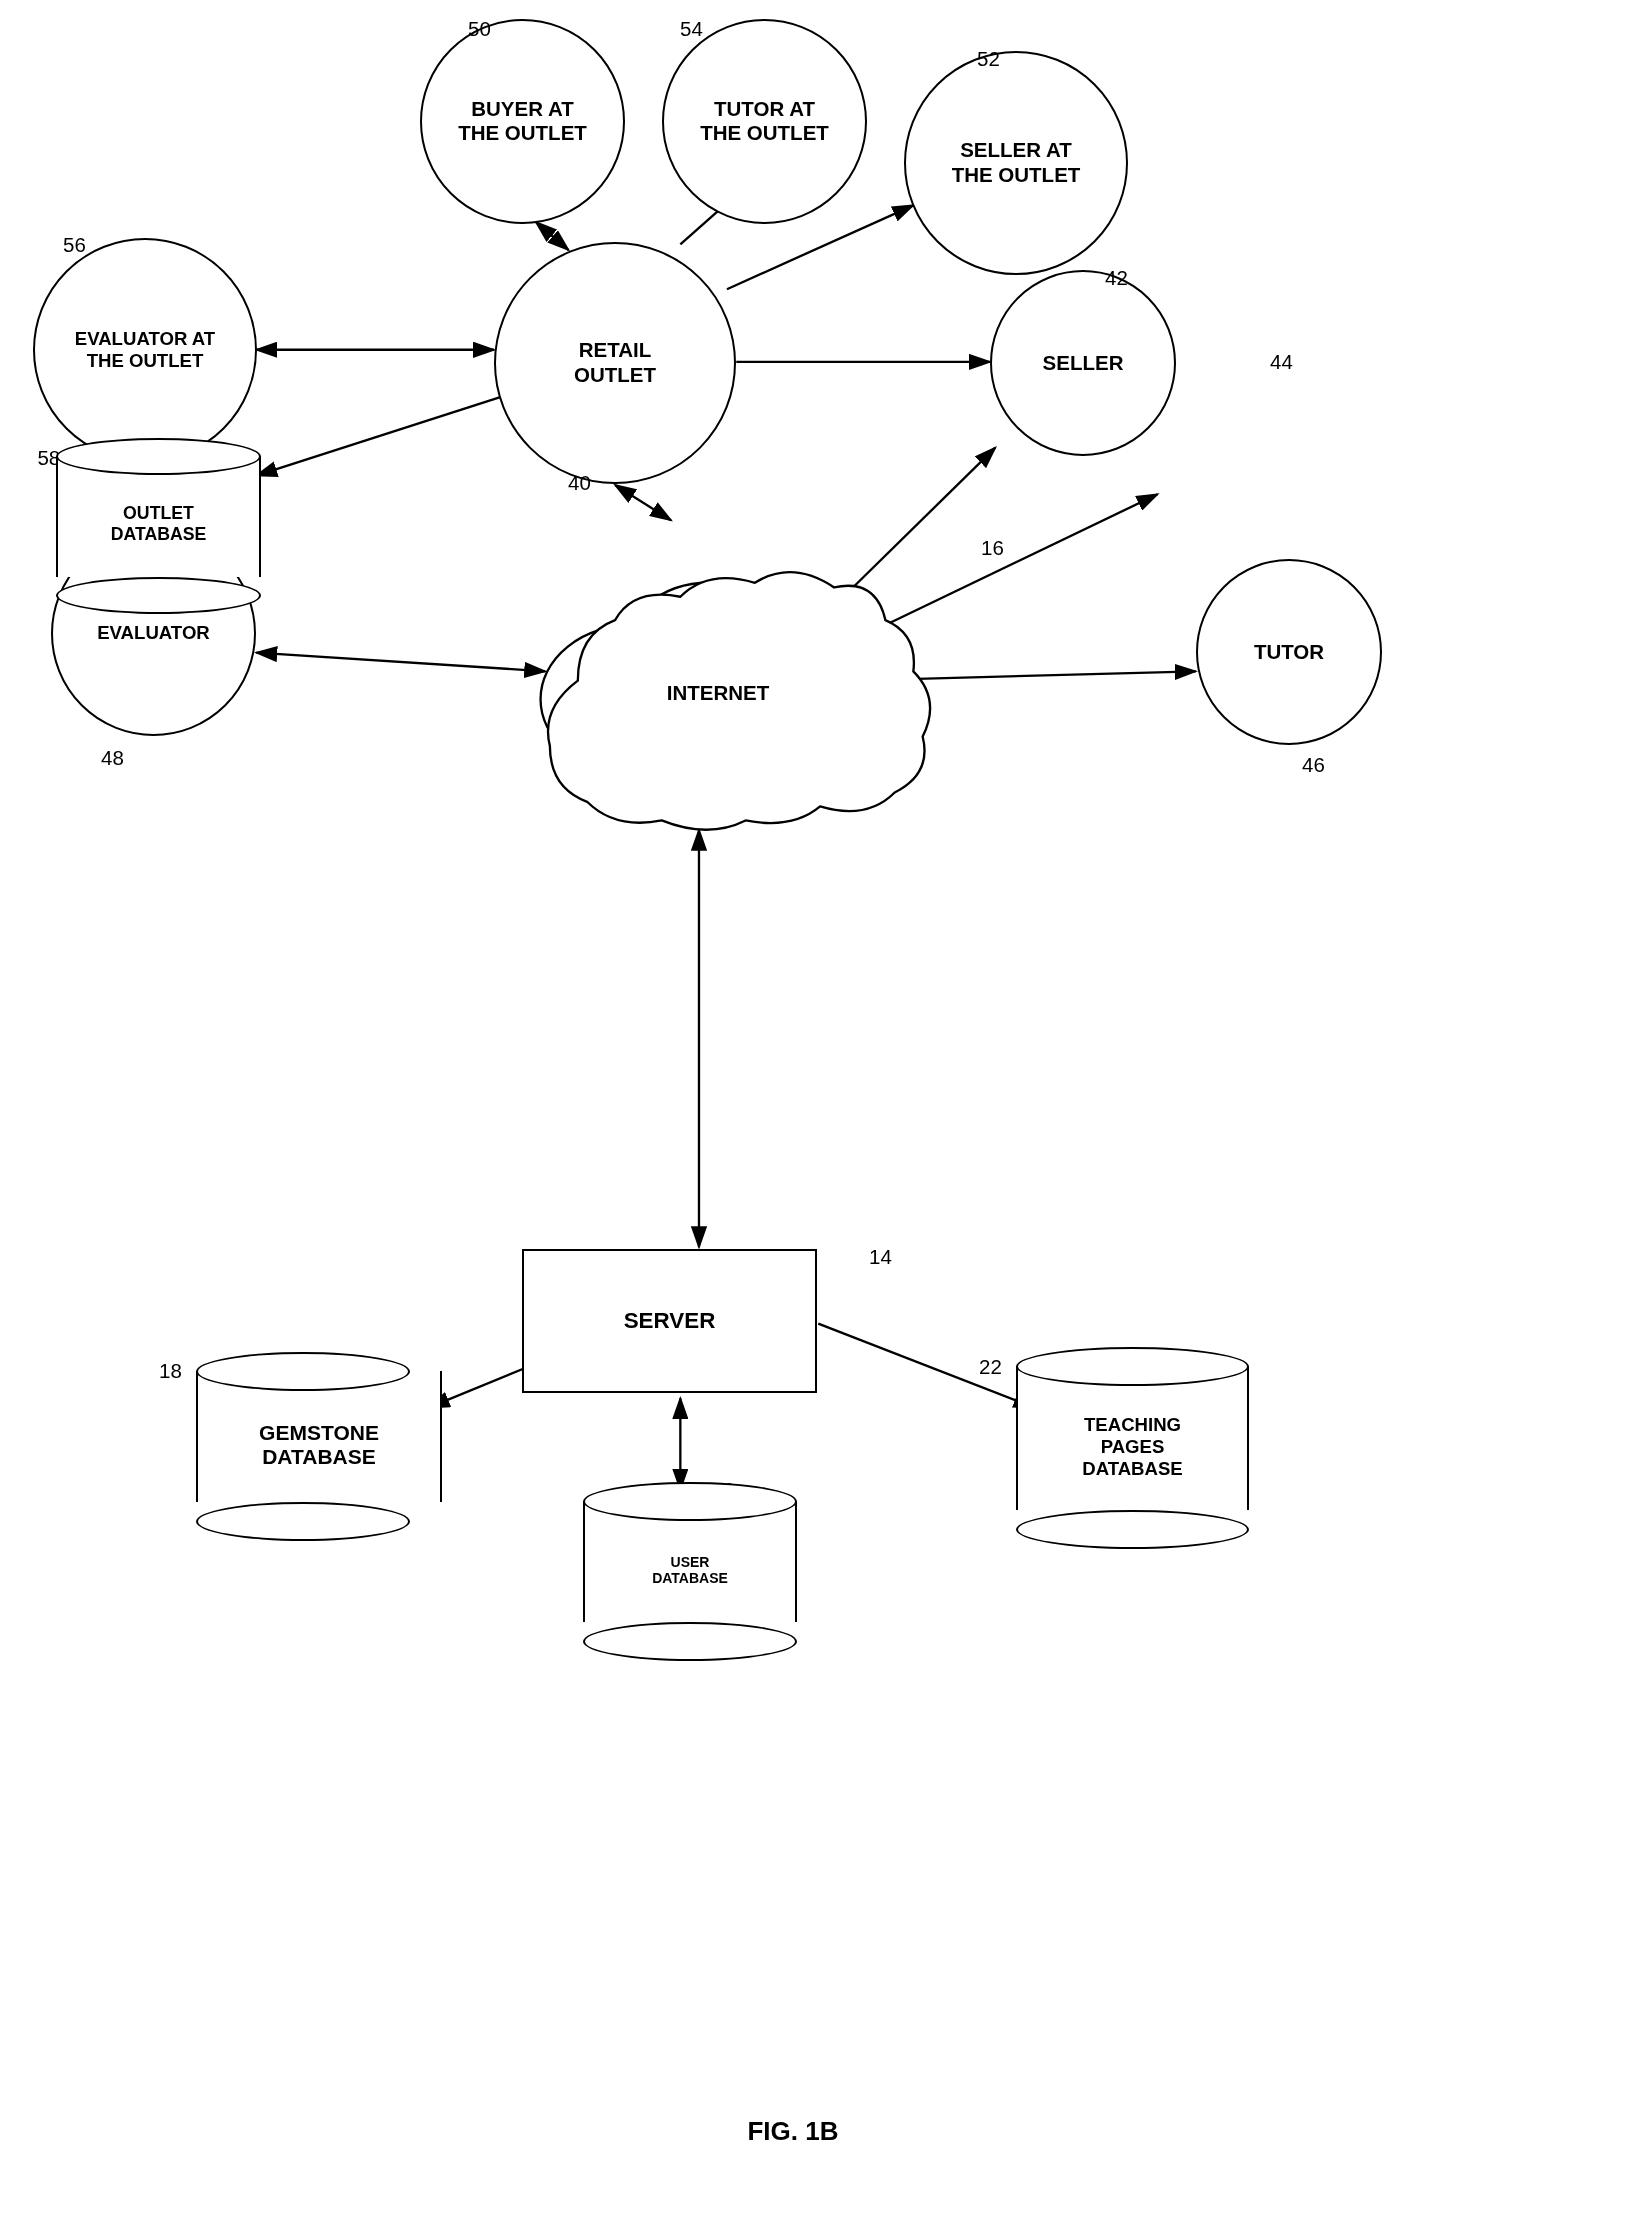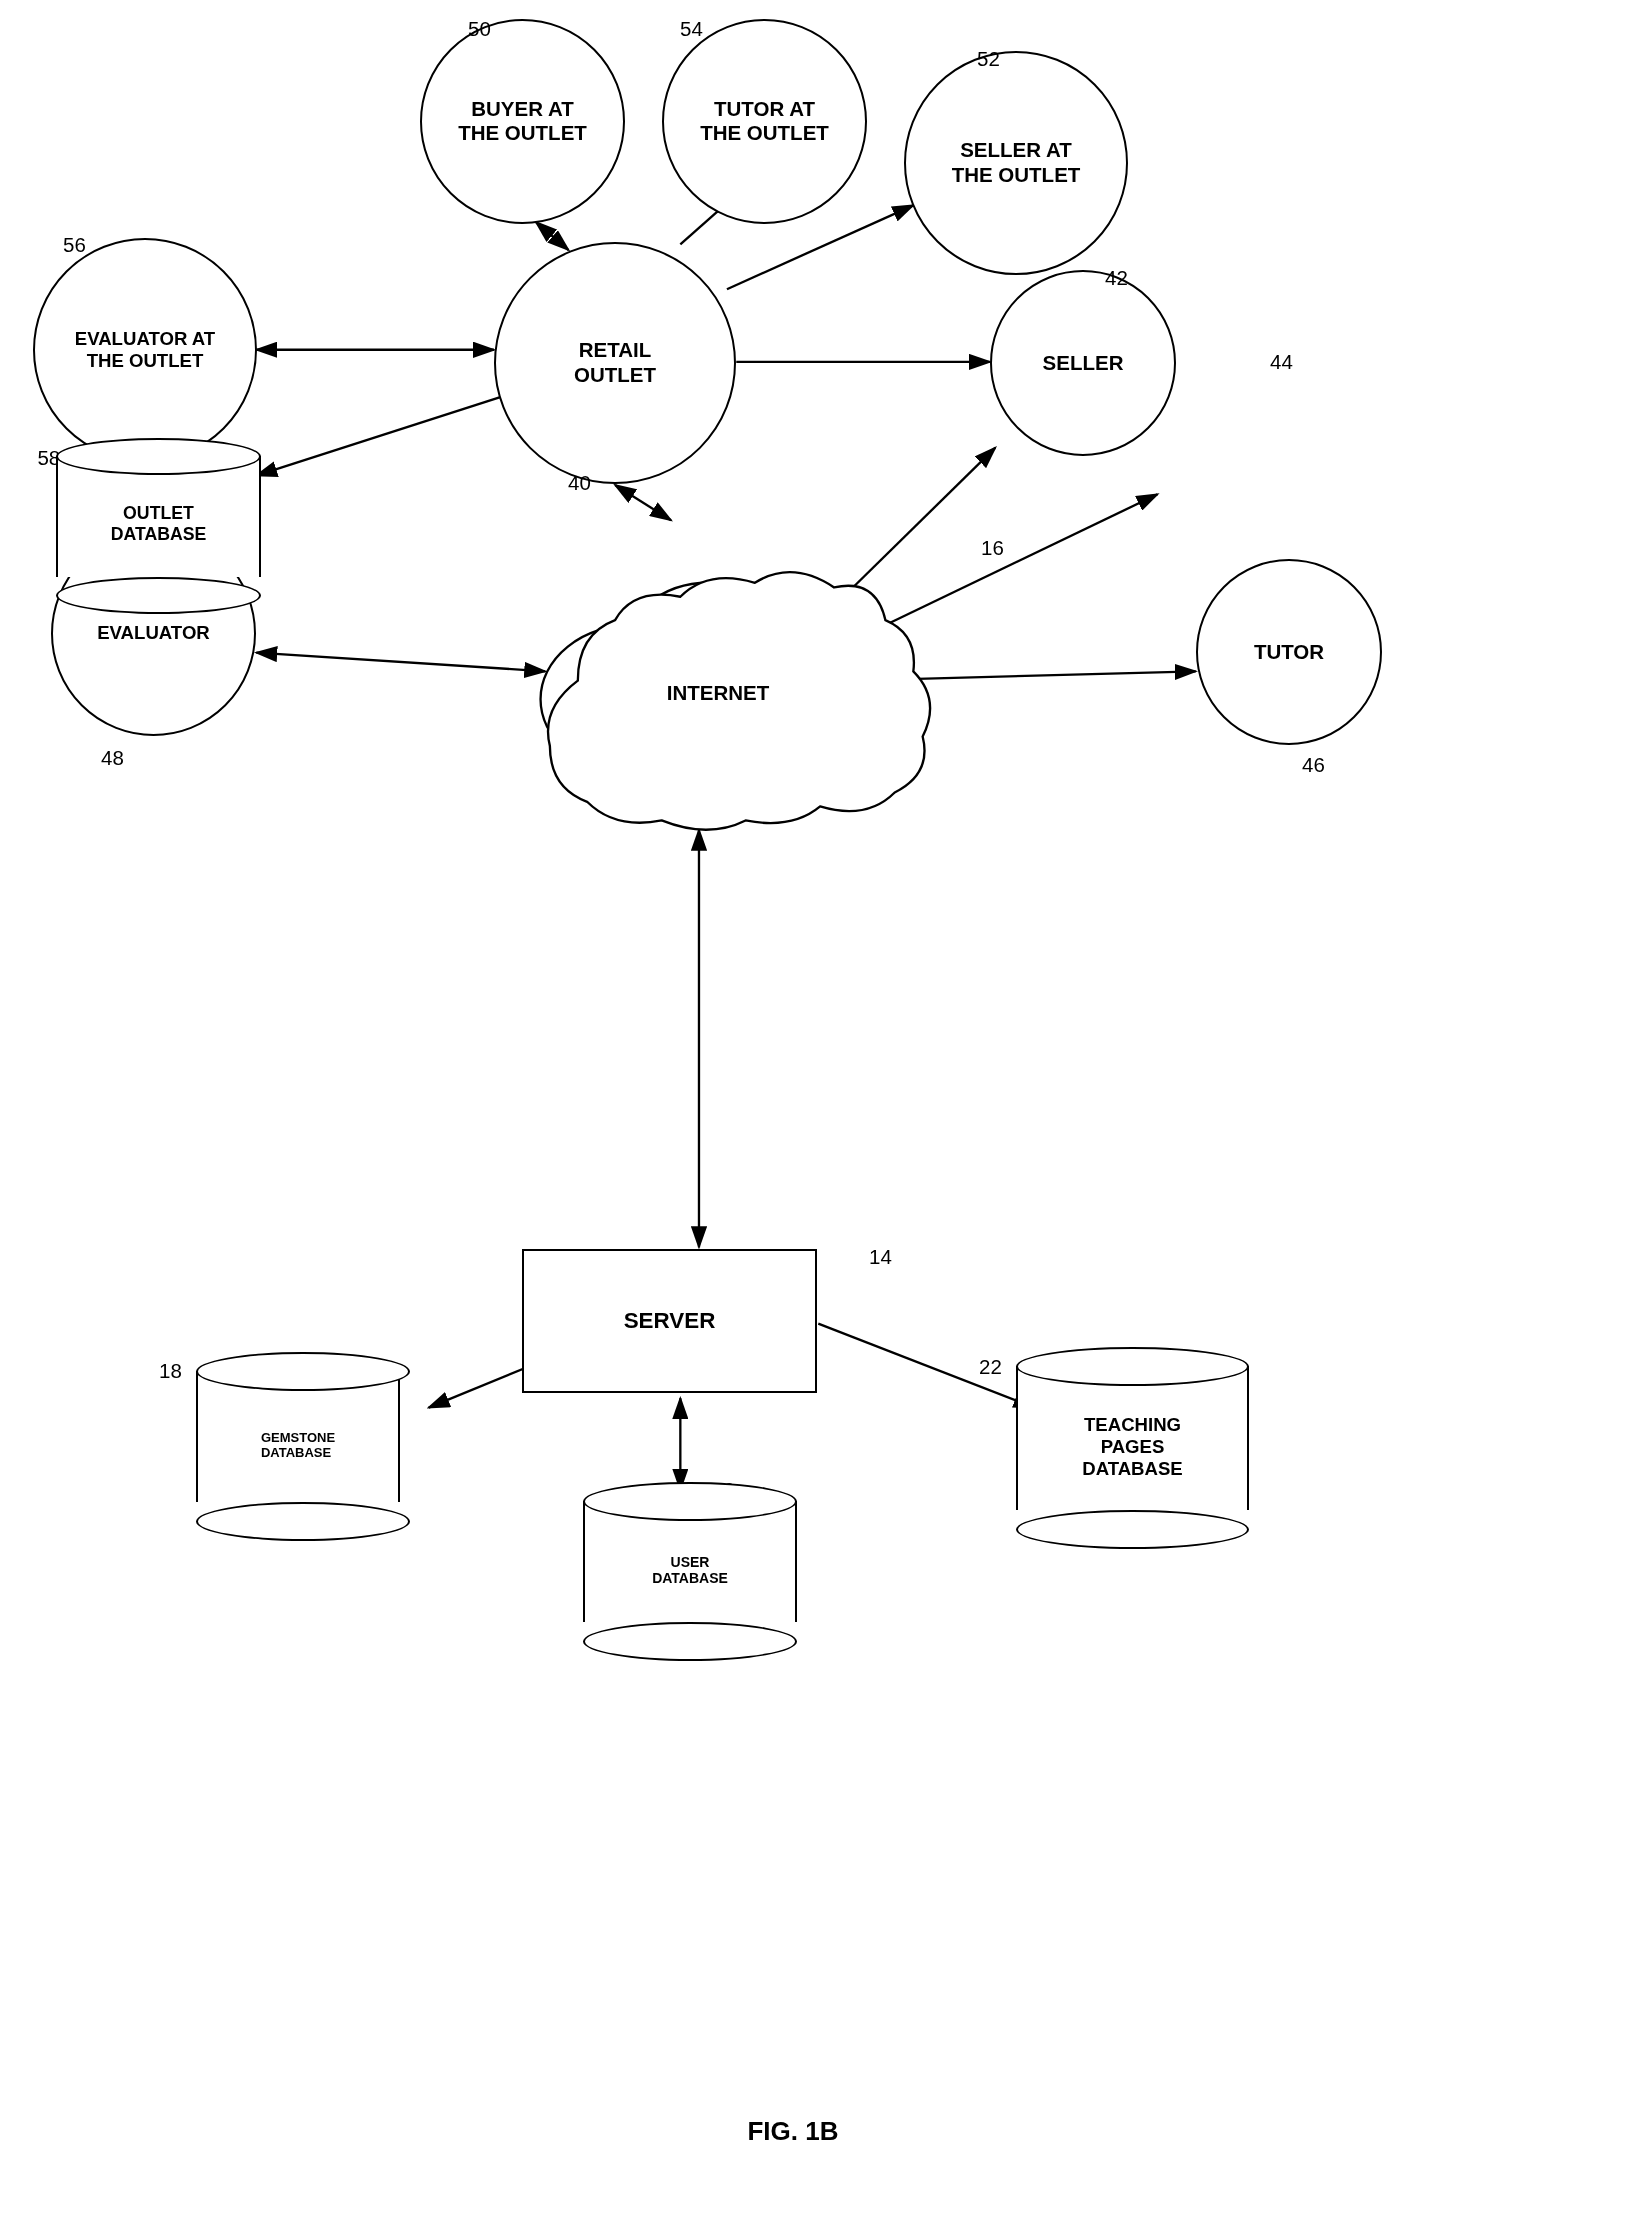--- a/index.html
+++ b/index.html
@@ -183,21 +183,21 @@
     <div class="number-label" style="position:relative; left:-18.6px; top:-168px;">58</div>
   </div>
 
   <div class="server-box" style="left:522px; top:1249px; width:295px; height:144px;">
     <span>SERVER</span>
   </div>
   <div class="number-label" style="left:869px; top:1245px;">14</div>
 
   <div style="position:absolute; left:196px; top:1352px; width:214px;">
     <div style="width:214px; height:39px; border:2.3px solid #000; border-radius:50%; background:#fff; position:relative; z-index:2;"></div>
-    <div style="width:204px; height:131px; border-left:2.3px solid #000; border-right:2.3px solid #000; background:#fff; margin-top:-19.6px; display:flex; align-items:center; justify-content:center; font-size:13px; font-family:Arial,sans-serif; font-weight:bold; position:relative; z-index:1; padding-top:17px;">GEMSTONE<br>DATABASE</div>
+    <div style="width:246px; height:131px; border-left:2.3px solid #000; border-right:2.3px solid #000; background:#fff; margin-top:-19.6px; display:flex; align-items:center; justify-content:center; text-align:center; font-size:21px; font-family:Arial,sans-serif; font-weight:bold; position:relative; z-index:1; padding-top:17px;">GEMSTONE<br>DATABASE</div>
     <div style="width:214px; height:39px; border:2.3px solid #000; border-radius:50%; background:#fff; margin-top:-0.9px; position:relative; z-index:2;"></div>
     <div class="number-label" style="position:relative; left:-37px; top:-182px;">18</div>
   </div>
 
   <div style="position:absolute; left:583px; top:1482px; width:214px;">
     <div style="width:214px; height:39px; border:2.3px solid #000; border-radius:50%; background:#fff; position:relative; z-index:2;"></div>
     <div style="width:214px; height:121px; border-left:2.3px solid #000; border-right:2.3px solid #000; background:#fff; margin-top:-19.6px; display:flex; align-items:center; justify-content:center; text-align:center; font-size:14px; font-family:Arial,sans-serif; font-weight:bold; position:relative; z-index:1; padding-top:17px;">USER<br>DATABASE</div>
     <div style="width:214px; height:39px; border:2.3px solid #000; border-radius:50%; background:#fff; margin-top:-0.9px; position:relative; z-index:2;"></div>
     <div class="number-label" style="position:relative; left:129px; top:-183px;">20</div>
   </div>

